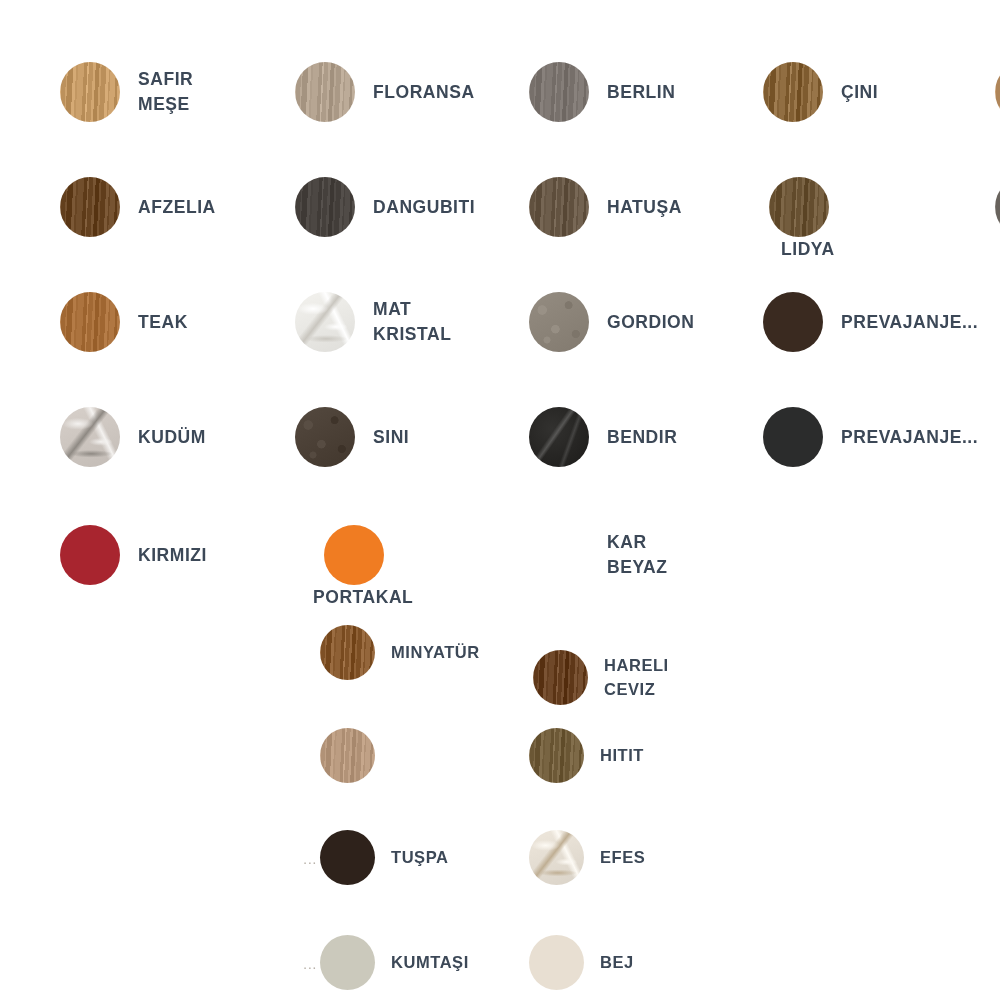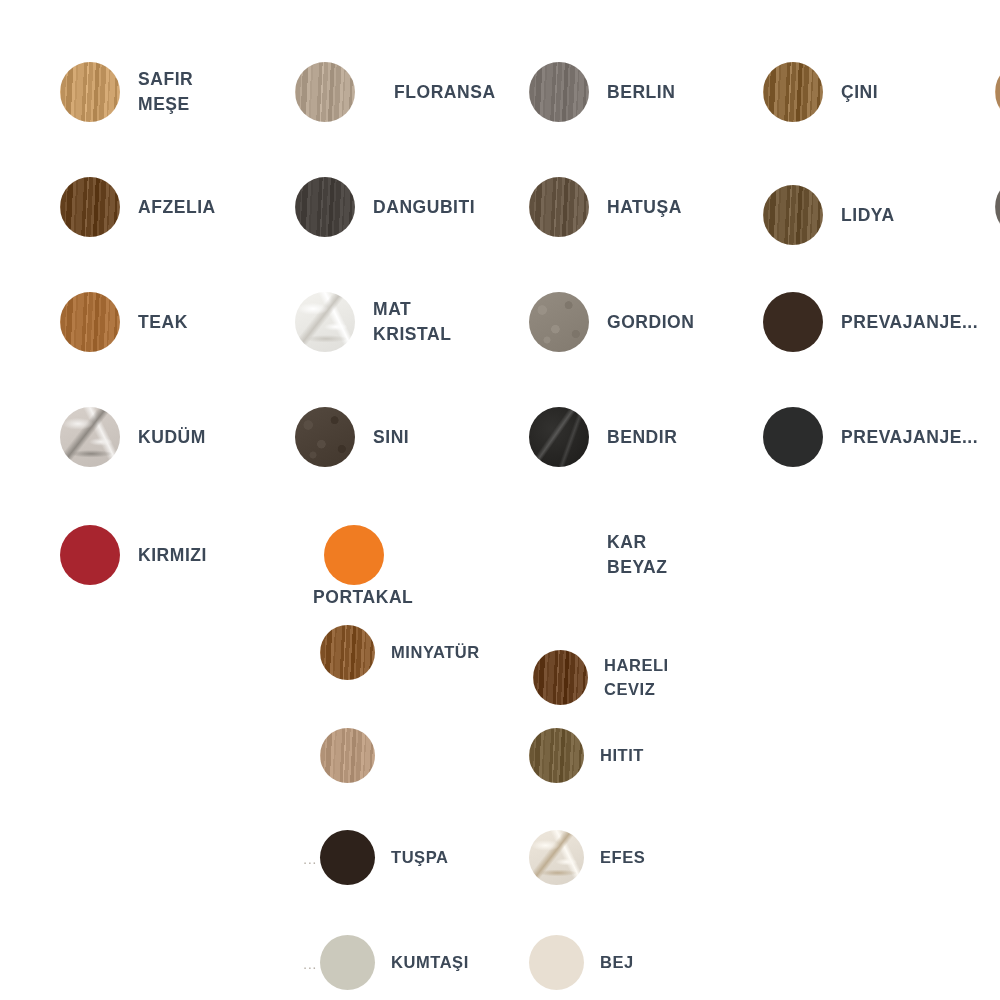--- a/index.html
+++ b/index.html
@@ -77,21 +77,21 @@
 </style>
 </head>
 <body>
 
 <div id="swatch-board">
     <div class="swatch-item" style="left: 60px; top: 62px; height: 60px;">
       <span class="swatch-dot" style="width: 60px; height: 60px; background: linear-gradient(93deg, rgb(217, 174, 121) 0%, rgb(217, 174, 121) 3.84615%, rgb(188, 145, 92) 3.84615%, rgb(188, 145, 92) 10.7692%, rgb(206, 163, 110) 10.7692%, rgb(206, 163, 110) 13.0769%, rgb(179, 136, 83) 13.0769%, rgb(179, 136, 83) 21.5385%, rgb(213, 170, 117) 21.5385%, rgb(213, 170, 117) 26.1538%, rgb(194, 151, 98) 26.1538%, rgb(194, 151, 98) 29.2308%, rgb(203, 160, 107) 29.2308%, rgb(203, 160, 107) 38.4615%, rgb(183, 140, 87) 38.4615%, rgb(183, 140, 87) 43.8462%, rgb(221, 178, 125) 43.8462%, rgb(221, 178, 125) 46.1538%, rgb(190, 147, 94) 46.1538%, rgb(190, 147, 94) 53.0769%, rgb(210, 167, 114) 53.0769%, rgb(210, 167, 114) 56.9231%, rgb(176, 133, 80) 56.9231%, rgb(176, 133, 80) 63.0769%, rgb(204, 161, 108) 63.0769%, rgb(204, 161, 108) 66.1538%, rgb(186, 143, 90) 66.1538%, rgb(186, 143, 90) 73.8462%, rgb(215, 172, 119) 73.8462%, rgb(215, 172, 119) 78.4615%, rgb(192, 149, 96) 78.4615%, rgb(192, 149, 96) 80.7692%, rgb(208, 165, 112) 80.7692%, rgb(208, 165, 112) 89.2308%, rgb(181, 138, 85) 89.2308%, rgb(181, 138, 85) 93.0769%, rgb(212, 169, 116) 93.0769%, rgb(212, 169, 116) 99.2308%, rgb(195, 152, 99) 99.2308%, rgb(195, 152, 99) 100%, rgb(208, 165, 112) 100%), linear-gradient(100deg, rgb(211, 168, 115), rgb(185, 142, 89));"></span>
       <span class="swatch-label">SAFIR
 MEŞE</span>
     </div>
-    <div class="swatch-item" style="left: 295px; top: 62px; height: 60px; gap: 21px;">
+    <div class="swatch-item" style="left: 295px; top: 62px; height: 60px;">
       <span class="swatch-dot" style="width: 60px; height: 60px; background: linear-gradient(93deg, rgb(195, 178, 159) 0%, rgb(195, 178, 159) 3.84615%, rgb(171, 154, 135) 3.84615%, rgb(171, 154, 135) 10.7692%, rgb(186, 169, 150) 10.7692%, rgb(186, 169, 150) 13.0769%, rgb(164, 147, 128) 13.0769%, rgb(164, 147, 128) 21.5385%, rgb(192, 175, 156) 21.5385%, rgb(192, 175, 156) 26.1538%, rgb(176, 159, 140) 26.1538%, rgb(176, 159, 140) 29.2308%, rgb(183, 166, 147) 29.2308%, rgb(183, 166, 147) 38.4615%, rgb(167, 150, 131) 38.4615%, rgb(167, 150, 131) 43.8462%, rgb(198, 181, 162) 43.8462%, rgb(198, 181, 162) 46.1538%, rgb(173, 156, 137) 46.1538%, rgb(173, 156, 137) 53.0769%, rgb(189, 172, 153) 53.0769%, rgb(189, 172, 153) 56.9231%, rgb(161, 144, 125) 56.9231%, rgb(161, 144, 125) 63.0769%, rgb(185, 168, 149) 63.0769%, rgb(185, 168, 149) 66.1538%, rgb(170, 153, 134) 66.1538%, rgb(170, 153, 134) 73.8462%, rgb(194, 177, 158) 73.8462%, rgb(194, 177, 158) 78.4615%, rgb(174, 157, 138) 78.4615%, rgb(174, 157, 138) 80.7692%, rgb(188, 171, 152) 80.7692%, rgb(188, 171, 152) 89.2308%, rgb(165, 148, 129) 89.2308%, rgb(165, 148, 129) 93.0769%, rgb(191, 174, 155) 93.0769%, rgb(191, 174, 155) 99.2308%, rgb(177, 160, 141) 99.2308%, rgb(177, 160, 141) 100%, rgb(188, 171, 152) 100%), linear-gradient(95deg, rgb(194, 177, 158), rgb(164, 147, 128));"></span>
       <span class="swatch-label">FLORANSA</span>
     </div>
     <div class="swatch-item" style="left: 529px; top: 62px; height: 60px;">
       <span class="swatch-dot" style="width: 60px; height: 60px; background: linear-gradient(93deg, rgb(138, 131, 126) 0%, rgb(138, 131, 126) 3.84615%, rgb(119, 112, 107) 3.84615%, rgb(119, 112, 107) 10.7692%, rgb(131, 124, 119) 10.7692%, rgb(131, 124, 119) 13.0769%, rgb(113, 106, 101) 13.0769%, rgb(113, 106, 101) 21.5385%, rgb(136, 129, 124) 21.5385%, rgb(136, 129, 124) 26.1538%, rgb(122, 115, 110) 26.1538%, rgb(122, 115, 110) 29.2308%, rgb(128, 121, 116) 29.2308%, rgb(128, 121, 116) 38.4615%, rgb(115, 108, 103) 38.4615%, rgb(115, 108, 103) 43.8462%, rgb(140, 133, 128) 43.8462%, rgb(140, 133, 128) 46.1538%, rgb(120, 113, 108) 46.1538%, rgb(120, 113, 108) 53.0769%, rgb(133, 126, 121) 53.0769%, rgb(133, 126, 121) 56.9231%, rgb(110, 103, 98) 56.9231%, rgb(110, 103, 98) 63.0769%, rgb(130, 123, 118) 63.0769%, rgb(130, 123, 118) 66.1538%, rgb(118, 111, 106) 66.1538%, rgb(118, 111, 106) 73.8462%, rgb(137, 130, 125) 73.8462%, rgb(137, 130, 125) 78.4615%, rgb(121, 114, 109) 78.4615%, rgb(121, 114, 109) 80.7692%, rgb(132, 125, 120) 80.7692%, rgb(132, 125, 120) 89.2308%, rgb(114, 107, 102) 89.2308%, rgb(114, 107, 102) 93.0769%, rgb(134, 127, 122) 93.0769%, rgb(134, 127, 122) 99.2308%, rgb(124, 117, 112) 99.2308%, rgb(124, 117, 112) 100%, rgb(132, 125, 120) 100%), linear-gradient(92deg, rgb(136, 129, 124), rgb(114, 107, 102));"></span>
       <span class="swatch-label">BERLIN</span>
     </div>
     <div class="swatch-item" style="left: 763px; top: 62px; height: 60px;">
       <span class="swatch-dot" style="width: 60px; height: 60px; background: linear-gradient(93deg, rgb(163, 128, 84) 0%, rgb(163, 128, 84) 3.84615%, rgb(128, 93, 49) 3.84615%, rgb(128, 93, 49) 10.7692%, rgb(150, 115, 71) 10.7692%, rgb(150, 115, 71) 13.0769%, rgb(117, 82, 38) 13.0769%, rgb(117, 82, 38) 21.5385%, rgb(159, 124, 80) 21.5385%, rgb(159, 124, 80) 26.1538%, rgb(134, 99, 55) 26.1538%, rgb(134, 99, 55) 29.2308%, rgb(145, 110, 66) 29.2308%, rgb(145, 110, 66) 38.4615%, rgb(121, 86, 42) 38.4615%, rgb(121, 86, 42) 43.8462%, rgb(167, 132, 88) 43.8462%, rgb(167, 132, 88) 46.1538%, rgb(130, 95, 51) 46.1538%, rgb(130, 95, 51) 53.0769%, rgb(154, 119, 75) 53.0769%, rgb(154, 119, 75) 56.9231%, rgb(112, 77, 33) 56.9231%, rgb(112, 77, 33) 63.0769%, rgb(148, 113, 69) 63.0769%, rgb(148, 113, 69) 66.1538%, rgb(126, 91, 47) 66.1538%, rgb(126, 91, 47) 73.8462%, rgb(161, 126, 82) 73.8462%, rgb(161, 126, 82) 78.4615%, rgb(132, 97, 53) 78.4615%, rgb(132, 97, 53) 80.7692%, rgb(152, 117, 73) 80.7692%, rgb(152, 117, 73) 89.2308%, rgb(119, 84, 40) 89.2308%, rgb(119, 84, 40) 93.0769%, rgb(156, 121, 77) 93.0769%, rgb(156, 121, 77) 99.2308%, rgb(137, 102, 58) 99.2308%, rgb(137, 102, 58) 100%, rgb(152, 117, 73) 100%), linear-gradient(90deg, rgb(157, 122, 78), rgb(123, 88, 44));"></span>
       <span class="swatch-label">ÇINI</span>
@@ -101,21 +101,21 @@
       <span class="swatch-label">AFZELIA</span>
     </div>
     <div class="swatch-item" style="left: 295px; top: 177px; height: 60px;">
       <span class="swatch-dot" style="width: 60px; height: 60px; background: linear-gradient(93deg, rgb(85, 80, 76) 0%, rgb(85, 80, 76) 3.84615%, rgb(67, 62, 58) 3.84615%, rgb(67, 62, 58) 10.7692%, rgb(78, 73, 69) 10.7692%, rgb(78, 73, 69) 13.0769%, rgb(62, 57, 53) 13.0769%, rgb(62, 57, 53) 21.5385%, rgb(83, 78, 74) 21.5385%, rgb(83, 78, 74) 26.1538%, rgb(71, 66, 62) 26.1538%, rgb(71, 66, 62) 29.2308%, rgb(76, 71, 67) 29.2308%, rgb(76, 71, 67) 38.4615%, rgb(64, 59, 55) 38.4615%, rgb(64, 59, 55) 43.8462%, rgb(87, 82, 78) 43.8462%, rgb(87, 82, 78) 46.1538%, rgb(69, 64, 60) 46.1538%, rgb(69, 64, 60) 53.0769%, rgb(81, 76, 72) 53.0769%, rgb(81, 76, 72) 56.9231%, rgb(60, 55, 51) 56.9231%, rgb(60, 55, 51) 63.0769%, rgb(77, 72, 68) 63.0769%, rgb(77, 72, 68) 66.1538%, rgb(66, 61, 57) 66.1538%, rgb(66, 61, 57) 73.8462%, rgb(84, 79, 75) 73.8462%, rgb(84, 79, 75) 78.4615%, rgb(70, 65, 61) 78.4615%, rgb(70, 65, 61) 80.7692%, rgb(80, 75, 71) 80.7692%, rgb(80, 75, 71) 89.2308%, rgb(63, 58, 54) 89.2308%, rgb(63, 58, 54) 93.0769%, rgb(82, 77, 73) 93.0769%, rgb(82, 77, 73) 99.2308%, rgb(72, 67, 63) 99.2308%, rgb(72, 67, 63) 100%, rgb(80, 75, 71) 100%), linear-gradient(97deg, rgb(84, 79, 75), rgb(62, 57, 53));"></span>
       <span class="swatch-label">DANGUBITI</span>
     </div>
     <div class="swatch-item" style="left: 529px; top: 177px; height: 60px;">
       <span class="swatch-dot" style="width: 60px; height: 60px; background: linear-gradient(93deg, rgb(121, 105, 87) 0%, rgb(121, 105, 87) 3.84615%, rgb(97, 81, 63) 3.84615%, rgb(97, 81, 63) 10.7692%, rgb(112, 96, 78) 10.7692%, rgb(112, 96, 78) 13.0769%, rgb(90, 74, 56) 13.0769%, rgb(90, 74, 56) 21.5385%, rgb(118, 102, 84) 21.5385%, rgb(118, 102, 84) 26.1538%, rgb(102, 86, 68) 26.1538%, rgb(102, 86, 68) 29.2308%, rgb(109, 93, 75) 29.2308%, rgb(109, 93, 75) 38.4615%, rgb(93, 77, 59) 38.4615%, rgb(93, 77, 59) 43.8462%, rgb(124, 108, 90) 43.8462%, rgb(124, 108, 90) 46.1538%, rgb(99, 83, 65) 46.1538%, rgb(99, 83, 65) 53.0769%, rgb(115, 99, 81) 53.0769%, rgb(115, 99, 81) 56.9231%, rgb(87, 71, 53) 56.9231%, rgb(87, 71, 53) 63.0769%, rgb(111, 95, 77) 63.0769%, rgb(111, 95, 77) 66.1538%, rgb(96, 80, 62) 66.1538%, rgb(96, 80, 62) 73.8462%, rgb(120, 104, 86) 73.8462%, rgb(120, 104, 86) 78.4615%, rgb(100, 84, 66) 78.4615%, rgb(100, 84, 66) 80.7692%, rgb(114, 98, 80) 80.7692%, rgb(114, 98, 80) 89.2308%, rgb(91, 75, 57) 89.2308%, rgb(91, 75, 57) 93.0769%, rgb(117, 101, 83) 93.0769%, rgb(117, 101, 83) 99.2308%, rgb(103, 87, 69) 99.2308%, rgb(103, 87, 69) 100%, rgb(114, 98, 80) 100%), linear-gradient(94deg, rgb(119, 103, 85), rgb(91, 75, 57));"></span>
       <span class="swatch-label">HATUŞA</span>
     </div>
-    <div class="swatch-item" style="left: 763px; top: 185px; height: 60px;">
+    <div class="swatch-item" style="left: 763px; top: 177px; height: 60px; flex-direction: column;">
       <span class="swatch-dot" style="width: 60px; height: 60px; background: linear-gradient(93deg, rgb(129, 106, 75) 0%, rgb(129, 106, 75) 3.84615%, rgb(102, 79, 48) 3.84615%, rgb(102, 79, 48) 10.7692%, rgb(119, 96, 65) 10.7692%, rgb(119, 96, 65) 13.0769%, rgb(93, 70, 39) 13.0769%, rgb(93, 70, 39) 21.5385%, rgb(126, 103, 72) 21.5385%, rgb(126, 103, 72) 26.1538%, rgb(107, 84, 53) 26.1538%, rgb(107, 84, 53) 29.2308%, rgb(115, 92, 61) 29.2308%, rgb(115, 92, 61) 38.4615%, rgb(97, 74, 43) 38.4615%, rgb(97, 74, 43) 43.8462%, rgb(132, 109, 78) 43.8462%, rgb(132, 109, 78) 46.1538%, rgb(104, 81, 50) 46.1538%, rgb(104, 81, 50) 53.0769%, rgb(122, 99, 68) 53.0769%, rgb(122, 99, 68) 56.9231%, rgb(90, 67, 36) 56.9231%, rgb(90, 67, 36) 63.0769%, rgb(117, 94, 63) 63.0769%, rgb(117, 94, 63) 66.1538%, rgb(100, 77, 46) 66.1538%, rgb(100, 77, 46) 73.8462%, rgb(127, 104, 73) 73.8462%, rgb(127, 104, 73) 78.4615%, rgb(105, 82, 51) 78.4615%, rgb(105, 82, 51) 80.7692%, rgb(121, 98, 67) 80.7692%, rgb(121, 98, 67) 89.2308%, rgb(95, 72, 41) 89.2308%, rgb(95, 72, 41) 93.0769%, rgb(124, 101, 70) 93.0769%, rgb(124, 101, 70) 99.2308%, rgb(109, 86, 55) 99.2308%, rgb(109, 86, 55) 100%, rgb(121, 98, 67) 100%), linear-gradient(91deg, rgb(127, 104, 73), rgb(96, 73, 42));"></span>
       <span class="swatch-label">LIDYA</span>
     </div>
     <div class="swatch-item" style="left: 60px; top: 292px; height: 60px;">
       <span class="swatch-dot" style="width: 60px; height: 60px; background: linear-gradient(93deg, rgb(183, 126, 73) 0%, rgb(183, 126, 73) 3.84615%, rgb(161, 104, 51) 3.84615%, rgb(161, 104, 51) 10.7692%, rgb(175, 118, 65) 10.7692%, rgb(175, 118, 65) 13.0769%, rgb(154, 97, 44) 13.0769%, rgb(154, 97, 44) 21.5385%, rgb(180, 123, 70) 21.5385%, rgb(180, 123, 70) 26.1538%, rgb(165, 108, 55) 26.1538%, rgb(165, 108, 55) 29.2308%, rgb(172, 115, 62) 29.2308%, rgb(172, 115, 62) 38.4615%, rgb(156, 99, 46) 38.4615%, rgb(156, 99, 46) 43.8462%, rgb(186, 129, 76) 43.8462%, rgb(186, 129, 76) 46.1538%, rgb(162, 105, 52) 46.1538%, rgb(162, 105, 52) 53.0769%, rgb(177, 120, 67) 53.0769%, rgb(177, 120, 67) 56.9231%, rgb(151, 94, 41) 56.9231%, rgb(151, 94, 41) 63.0769%, rgb(173, 116, 63) 63.0769%, rgb(173, 116, 63) 66.1538%, rgb(159, 102, 49) 66.1538%, rgb(159, 102, 49) 73.8462%, rgb(182, 125, 72) 73.8462%, rgb(182, 125, 72) 78.4615%, rgb(163, 106, 53) 78.4615%, rgb(163, 106, 53) 80.7692%, rgb(176, 119, 66) 80.7692%, rgb(176, 119, 66) 89.2308%, rgb(155, 98, 45) 89.2308%, rgb(155, 98, 45) 93.0769%, rgb(179, 122, 69) 93.0769%, rgb(179, 122, 69) 99.2308%, rgb(166, 109, 56) 99.2308%, rgb(166, 109, 56) 100%, rgb(176, 119, 66) 100%), linear-gradient(90deg, rgb(181, 124, 71), rgb(155, 98, 45));"></span>
       <span class="swatch-label">TEAK</span>
     </div>
     <div class="swatch-item" style="left: 295px; top: 292px; height: 60px;">
       <span class="swatch-dot" style="width: 60px; height: 60px; background: radial-gradient(42% 16% at 30% 28%, rgb(255, 255, 255) 0%, transparent 62%), radial-gradient(30% 10% at 68% 58%, rgb(255, 255, 255) 0%, transparent 66%), radial-gradient(50% 9% at 52% 78%, rgb(201, 198, 191) 0%, transparent 70%), linear-gradient(128deg, transparent 36%, rgb(201, 198, 191) 44%, transparent 50%), linear-gradient(64deg, transparent 58%, rgb(255, 255, 255) 66%, transparent 72%), linear-gradient(160deg, rgb(243, 242, 238) 0%, rgb(233, 232, 228) 50%, rgb(223, 222, 218) 100%);"></span>
       <span class="swatch-label">MAT

